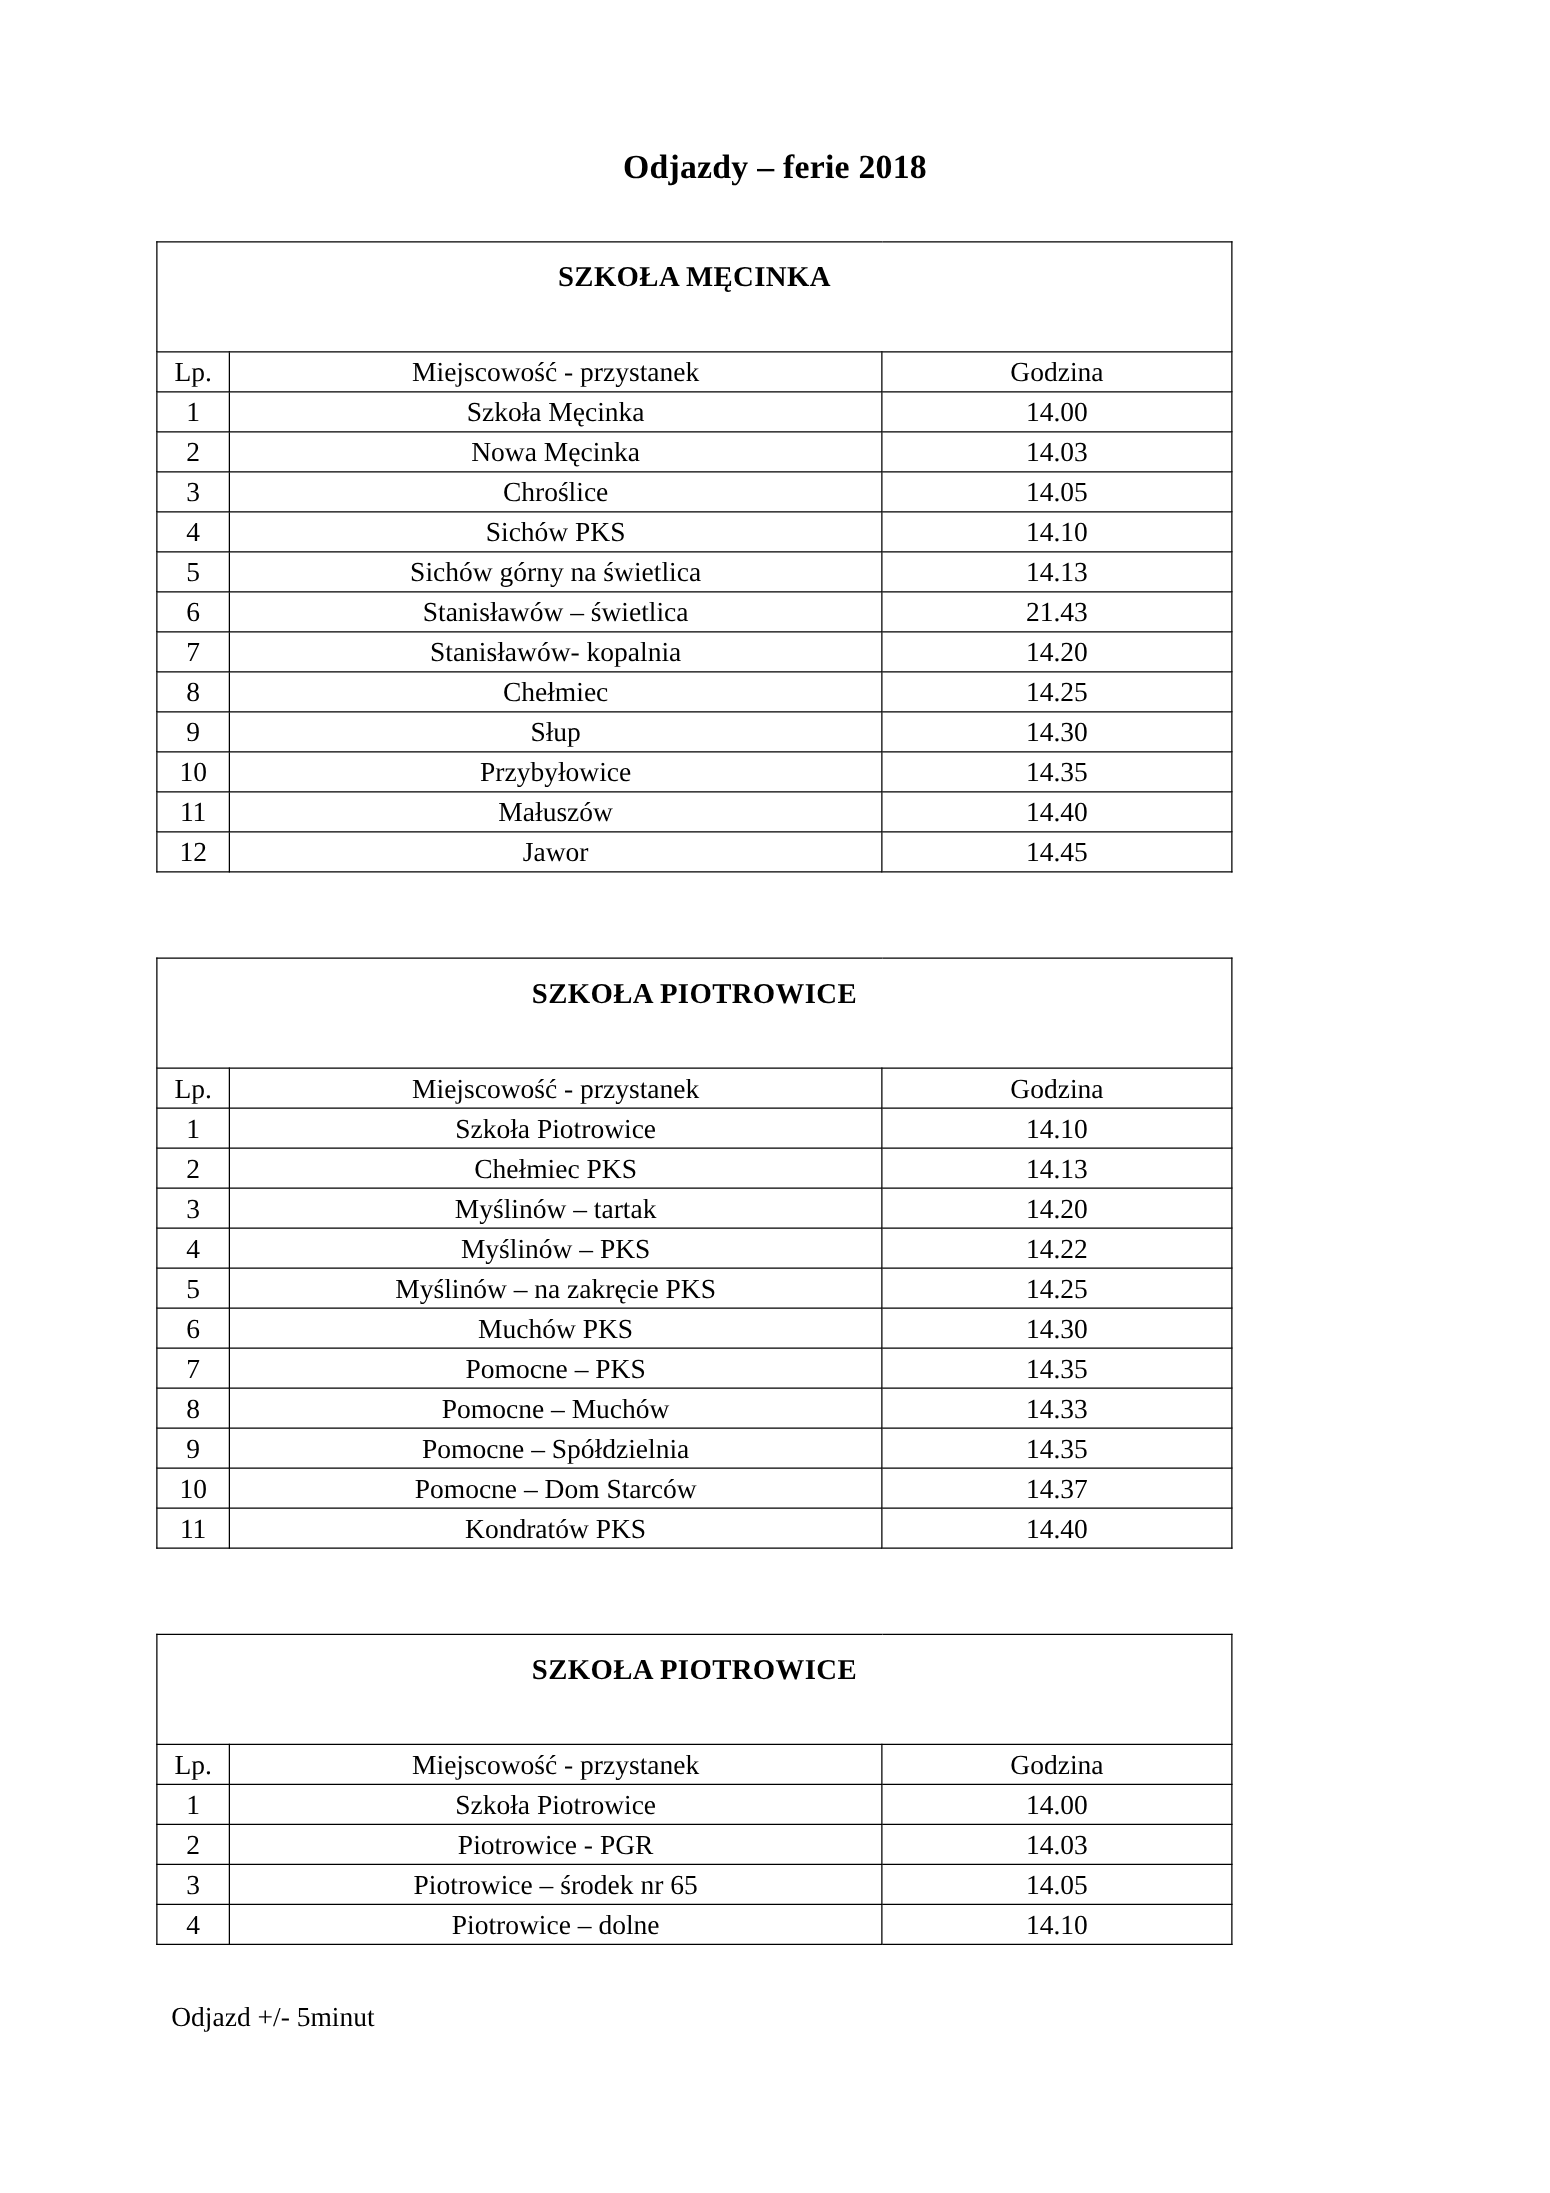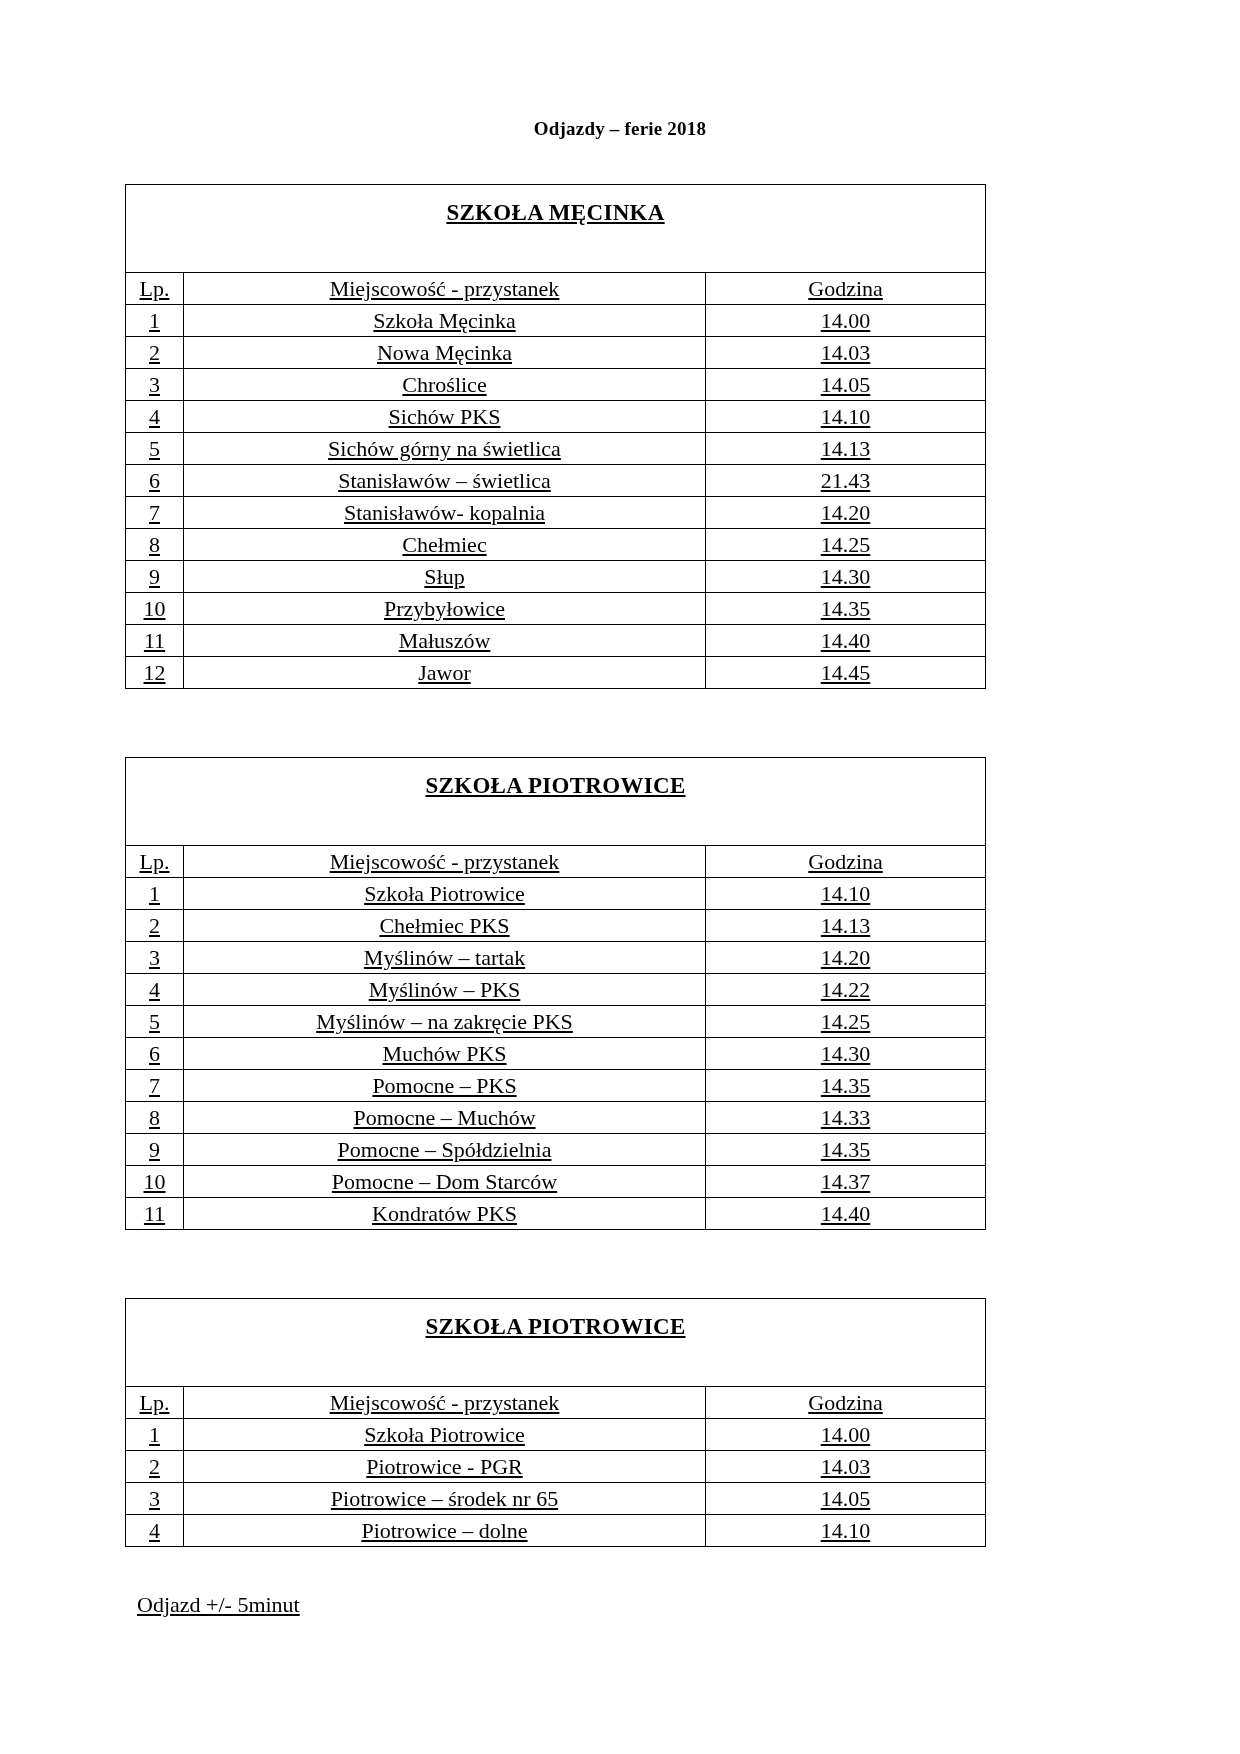--- a/index.html
+++ b/index.html
@@ -16,30 +16,29 @@
   }
   .page {
     box-sizing: border-box;
     width: 1240px;
     min-height: 1754px;
     padding: 118px 125px 60px 125px;
   }
   .doc-title {
     text-align: center;
     font-weight: bold;
-    font-size: 19px;
+    font-size: 27px;
     letter-spacing: 0.2px;
     margin: 0 0 44px 0;
   }
   table.sched {
     border-collapse: collapse;
     width: 860px;
     margin: 0 0 0 0;
     table-layout: fixed;
-    text-decoration: underline;
   }
   table.sched td, table.sched th {
     border: 1px solid #000000;
     font-size: 22px;
     font-weight: normal;
     padding: 0;
     height: 31px;
     line-height: 31px;
     text-align: center;
     vertical-align: middle;
@@ -55,21 +54,20 @@
     padding-top: 13px;
     letter-spacing: 0.3px;
   }
   .col-lp { width: 58px; }
   .col-place { width: 522px; }
   .col-time { width: 280px; }
   .block-gap { height: 68px; }
   .footer-note {
     font-size: 22px;
     margin: 45px 0 0 12px;
-    text-decoration: underline;
   }
 </style>
 </head>
 <body>
 
 <div class="page">
 
   <div class="doc-title">Odjazdy – ferie 2018</div>
 
   <div id="tables-container">

